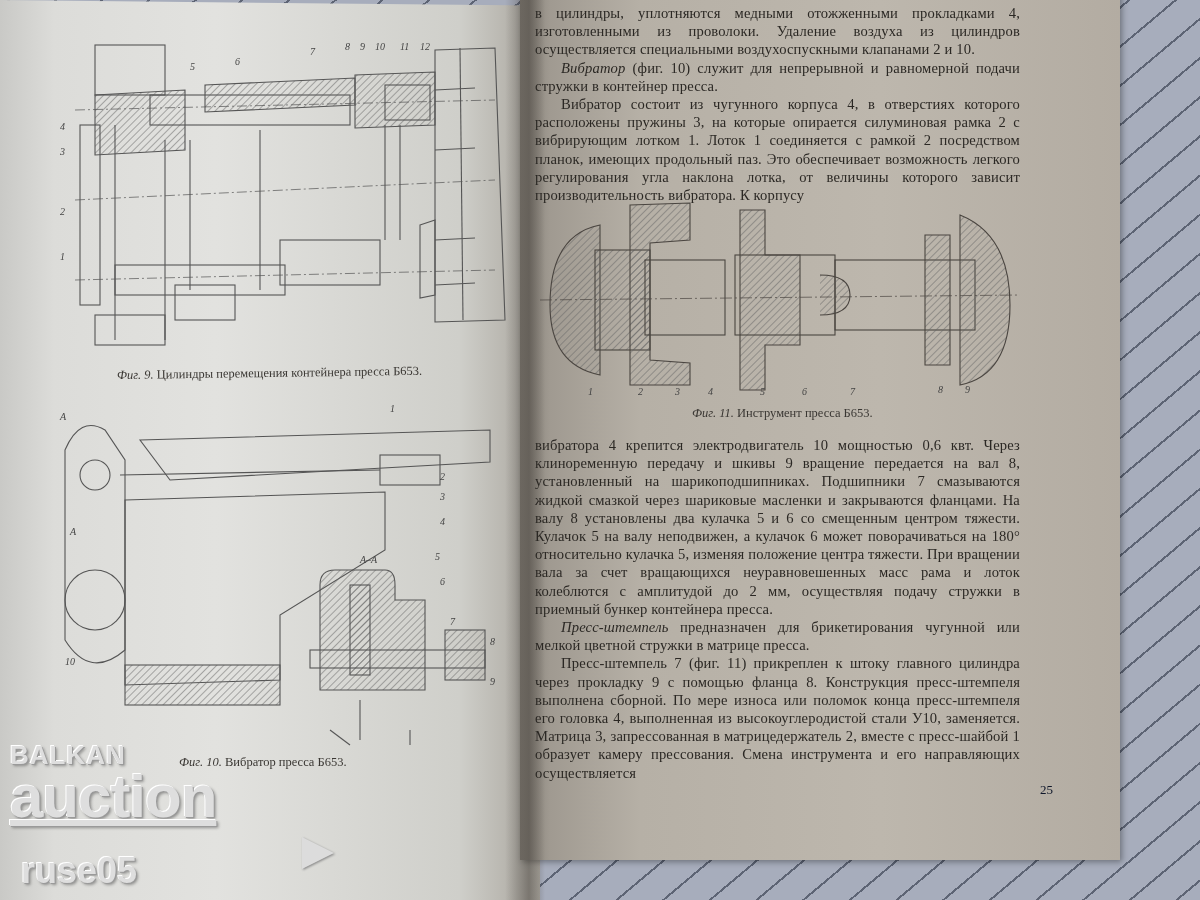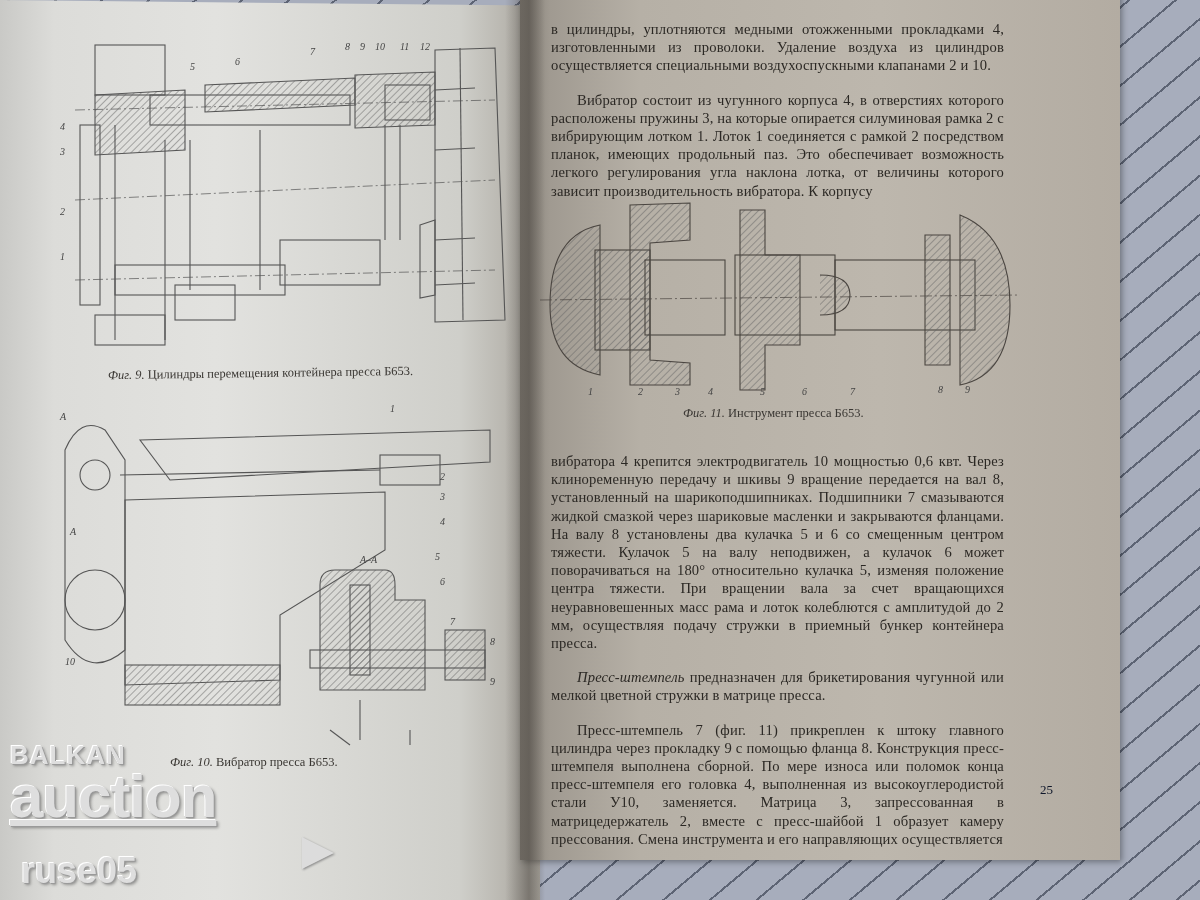--- a/index.html
+++ b/index.html
@@ -11,25 +11,25 @@
   .left-page{position:absolute;left:0;top:0;width:540px;height:900px;
       background:linear-gradient(90deg,#c9c9c6 0%,#dcdcd9 10%,#e2e2df 40%,#cfcfca 85%,#a8a49c 100%);
       transform:skewY(0.6deg);transform-origin:0 0;}
   .right-page{position:absolute;left:520px;top:-10px;width:600px;height:870px;
       background:linear-gradient(90deg,#7f7a72 0%,#a09a91 5%,#b6b0a6 20%,#bdb7ad 60%,#b3aca2 100%);
       box-shadow:2px 2px 6px rgba(0,0,0,.35);}
   .gutter{position:absolute;left:505px;top:0;width:40px;height:900px;
       background:linear-gradient(90deg,rgba(0,0,0,0) 0%,rgba(60,55,50,.45) 60%,rgba(0,0,0,0) 100%);}
   .text-block{position:absolute;left:535px;width:485px;color:#2b2824;font-size:14.6px;
       line-height:18.2px;text-align:justify;letter-spacing:0.15px;}
-  .text-block p{margin:16px;}
+  .text-block p{margin:0;}
   .ind{text-indent:26px;}
   .it{font-style:italic;}
   .caption{position:absolute;font-size:12.5px;color:#3a3733;white-space:nowrap;}
-  .caption .it{font-style:italic;}
+  .caption .it{font-style:italic;margin-left:9px;}
   .page-num{position:absolute;left:1040px;top:782px;font-size:13px;color:#0f172a;}
   .fig{position:absolute;}
   .fig svg{width:100%;height:100%;}
   .lbl{font-family:"Liberation Serif",serif;font-style:italic;font-size:10px;fill:#444;}
   
   .wm{position:absolute;left:10px;top:740px;color:#dedede;
       text-shadow:1px 1px 0 #9a9a9a,-1px -1px 0 #fff,2px 2px 3px rgba(0,0,0,.35);
       font-family:"Liberation Sans","DejaVu Sans",sans-serif;font-weight:bold;}
   .wm-balkan{font-size:26px;letter-spacing:1px;position:absolute;left:0;top:0;}
   .wm-auction{font-size:60px;position:absolute;left:0;top:22px;letter-spacing:-1px;text-decoration:underline;}
@@ -141,20 +141,21 @@
 <div class="caption" style="left:170px;top:755px;">
   <span class="it">Фиг. 10.</span>
   <span>Вибратор пресса Б653.</span>
 </div>
 
 <div class="right-page"></div>
 <div class="gutter"></div>
 
 <div class="text-block" style="top:4px;">
   <p><span>в цилиндры, уплотняются медными отожженными прокладками 4, изготовленными из проволоки. Удаление воздуха из цилиндров осуществляется специальными воздухоспускными клапанами 2 и 10.</span></p>
+  <p class="ind"><span class="it">Вибратор</span><span> (фиг. 10) служит для непрерывной и равномерной подачи стружки в контейнер пресса.</span></p>
   <p class="ind"><span>Вибратор состоит из чугунного корпуса 4, в отверстиях которого расположены пружины 3, на которые опирается силуминовая рамка 2 с вибрирующим лотком 1. Лоток 1 соединяется с рамкой 2 посредством планок, имеющих продольный паз. Это обеспечивает возможность легкого регулирования угла наклона лотка, от величины которого зависит производительность вибратора. К корпусу</span></p>
 </div>
 
 <div class="fig" style="left:540px;top:195px;width:480px;height:205px;">
   <svg viewBox="0 0 480 205">
     <g fill="none" stroke="#4a4540" stroke-width="1.1">
       <path d="M10 110 Q10 40 60 30 L60 180 Q10 170 10 110 Z" fill="url(#hatch)"></path>
       <rect x="55" y="55" width="55" height="100" fill="url(#hatch)"></rect>
       <path d="M90 10 L150 8 L150 45 L110 48 L110 165 L150 168 L150 190 L90 190 Z" fill="url(#hatch)"></path>
       <rect x="105" y="65" width="80" height="75"></rect>

